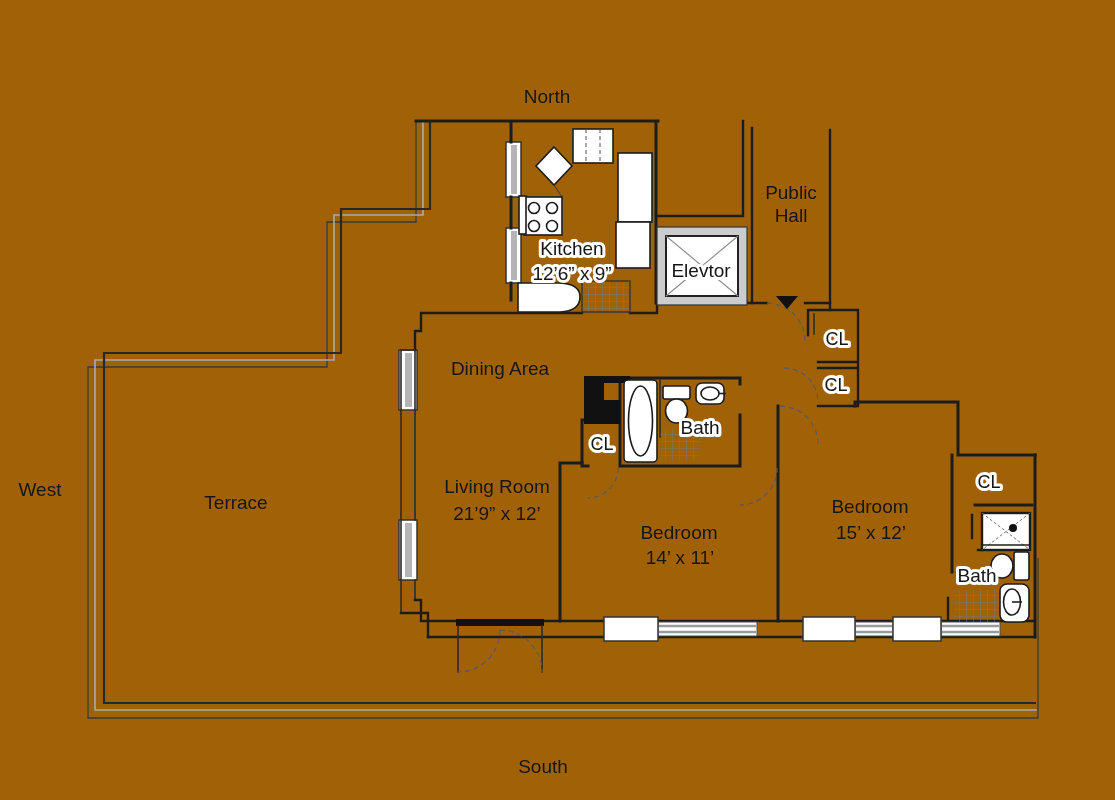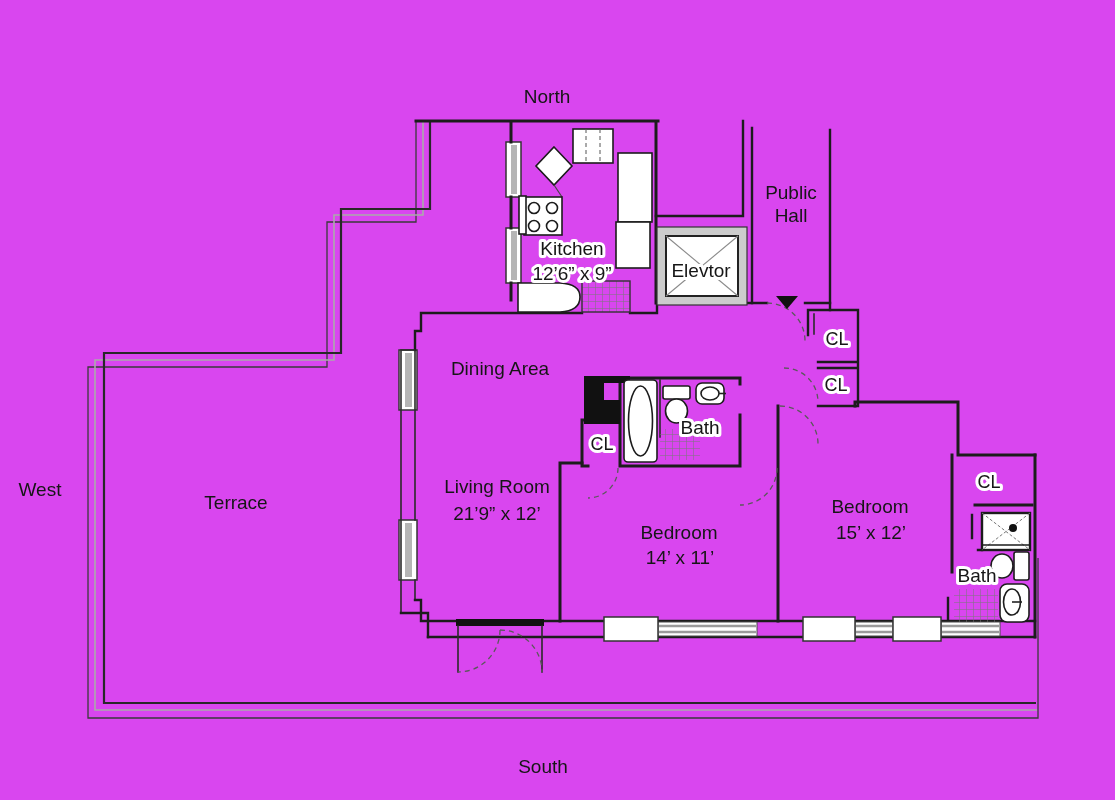--- a/index.html
+++ b/index.html
@@ -1,16 +1,16 @@
 <!DOCTYPE html>
 <html><head>
 <meta charset="utf-8">
 <style>
   html,body{margin:0;padding:0;background:#ffffff;}
-  .stage{width:1115px;height:800px;position:relative;background:#d946ef;overflow:hidden;}
+  .stage{width:1115px;height:800px;position:relative;background:#a16207;overflow:hidden;}
   svg{display:block;}
   text{font-family:"Liberation Sans","DejaVu Sans",sans-serif;fill:#161616;}
   .room-label{font-size:19px;}
   .small-label{font-size:18px;}
   .halo{paint-order:stroke;stroke:#ffffff;stroke-width:6px;stroke-linejoin:round;}
   .wall{stroke:#1c1c1c;stroke-width:3;fill:none;stroke-linecap:square;}
   .wall-med{stroke:#1c1c1c;stroke-width:2.4;fill:none;stroke-linecap:square;}
   .wall-thin{stroke:#2b2b2b;stroke-width:1.6;fill:none;stroke-linecap:square;}
   .fixture{stroke:#1c1c1c;stroke-width:1.6;fill:#ffffff;}
   .door-arc{stroke:#5a5a5a;stroke-width:1.3;fill:none;stroke-dasharray:5 4;}

